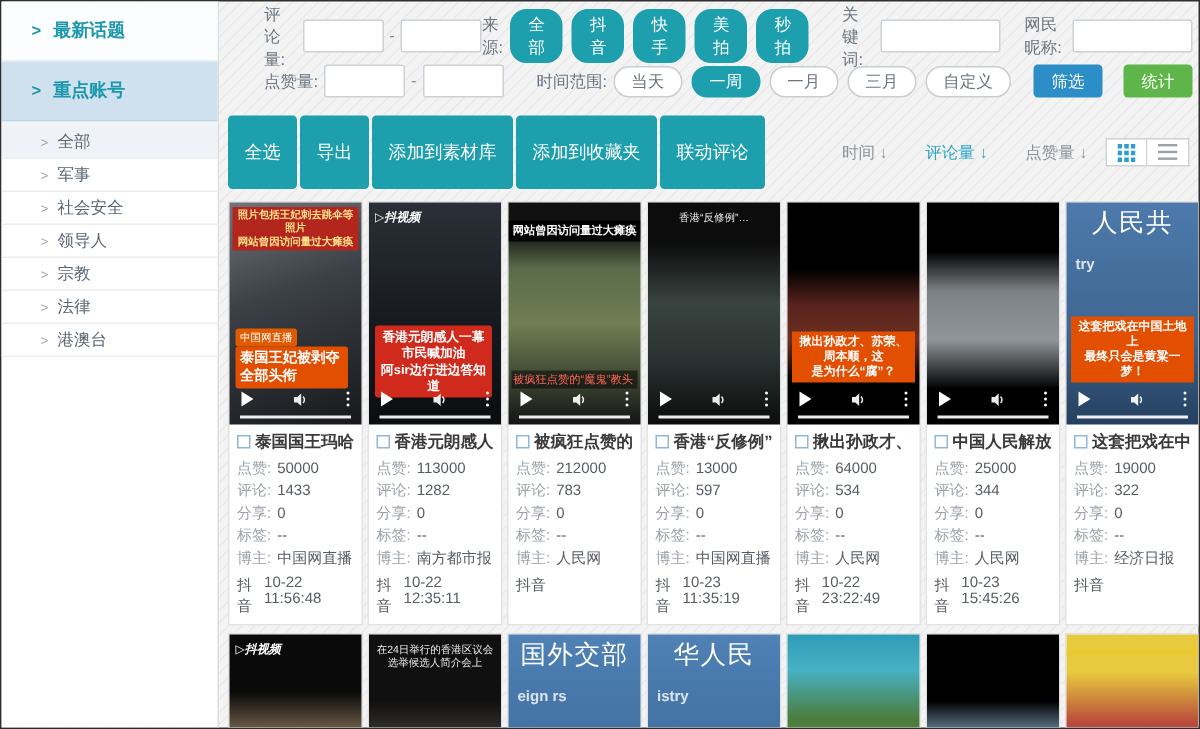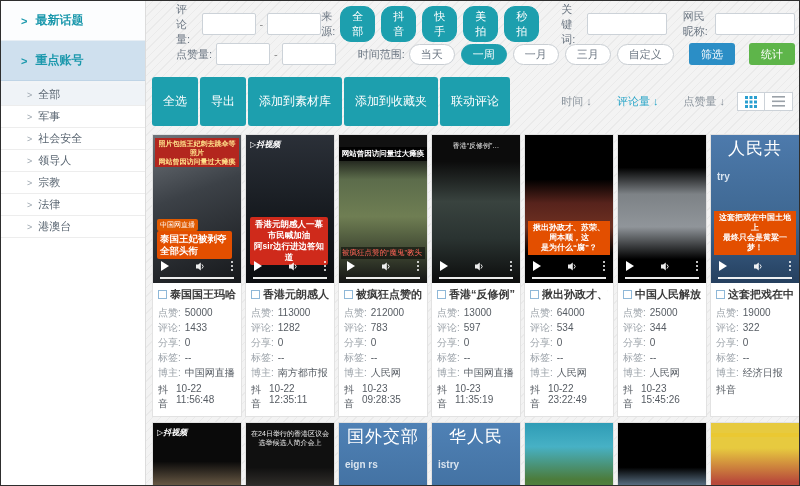--- a/index.html
+++ b/index.html
@@ -372,21 +372,20 @@
       <div class="stat">
               <span class="lbl">标签:</span>
               <span class="val">--</span>
             </div>
       <div class="stat">
               <span class="lbl">博主:</span>
               <span class="val">人民网</span>
             </div>
       <div class="meta">
         <span>抖音</span>
-        <span>10-23 09:28:35</span>
       </div>
     </div>
   </div>
 
   <div class="card">
     <div class="thumb bg-face">
             <div class="ov text-top-white">香港“反修例”…</div>
       <div class="controls">
         <span class="play"></span>
         <svg width="11" height="11" viewBox="0 0 11 11">

